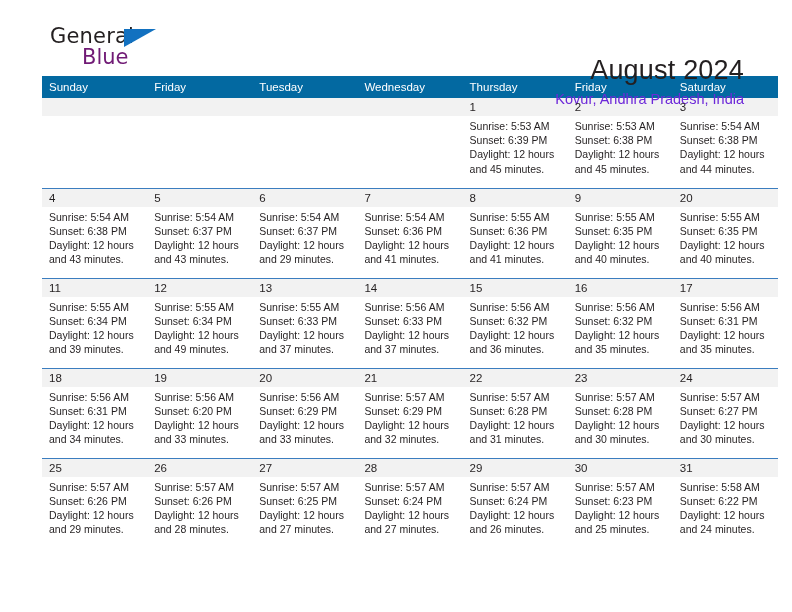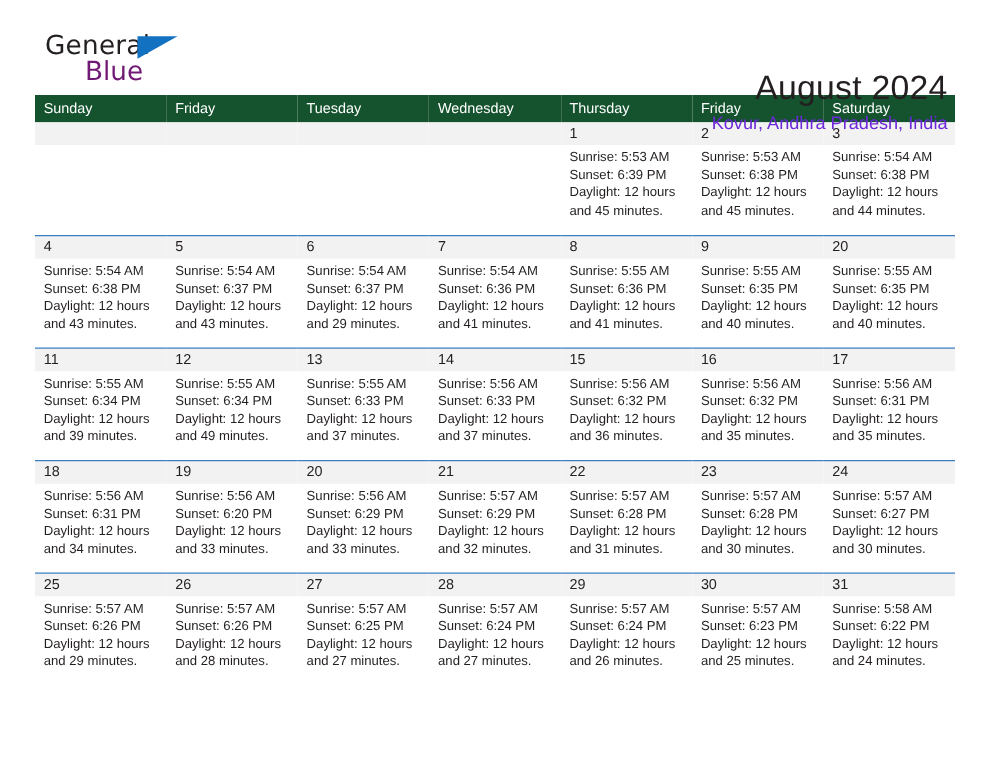--- a/index.html
+++ b/index.html
@@ -12,21 +12,21 @@
     height: 612px;
     font-family: "Liberation Sans", sans-serif;
     color: #231f20;
     overflow: hidden;
   }
   .page {
     position: relative;
     width: 792px;
     height: 612px;
     box-sizing: border-box;
-    padding: 0 28px;
+    padding: 0 42px;
   }
 
   
   .topbar {
     display: flex;
     align-items: flex-start;
     justify-content: space-between;
     padding-top: 26px;
     height: 72px;
     box-sizing: border-box;
@@ -85,21 +85,21 @@
   }
 
   
   table.calendar {
     width: 736px;
     border-collapse: collapse;
     table-layout: fixed;
     margin-top: 4px;
   }
   table.calendar th {
-    background: #14532d;
+    background: #0369a1;
     color: #ffffff;
     font-size: 11.5px;
     font-weight: normal;
     text-align: left;
     padding: 5px 0 5px 7px;
     height: 20px;
     box-sizing: border-box;
     border: 0;
   }
   table.calendar td {

